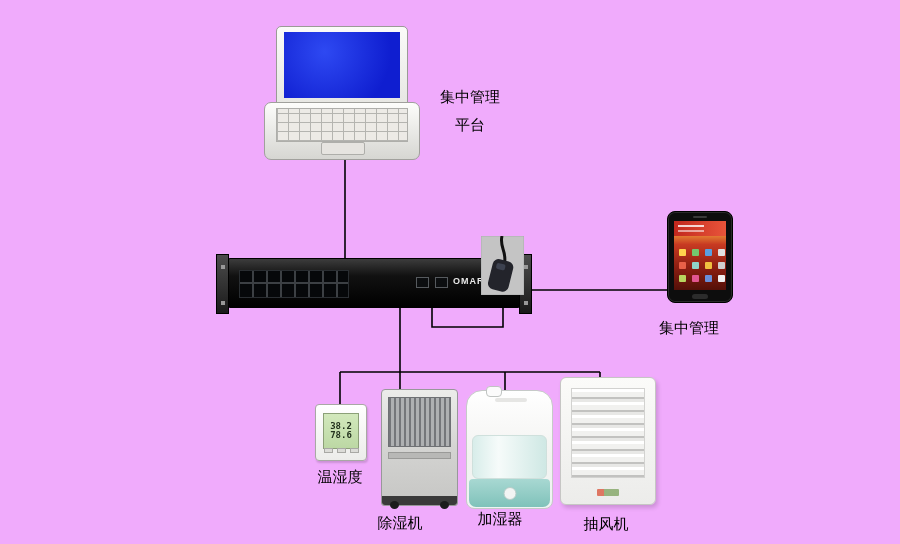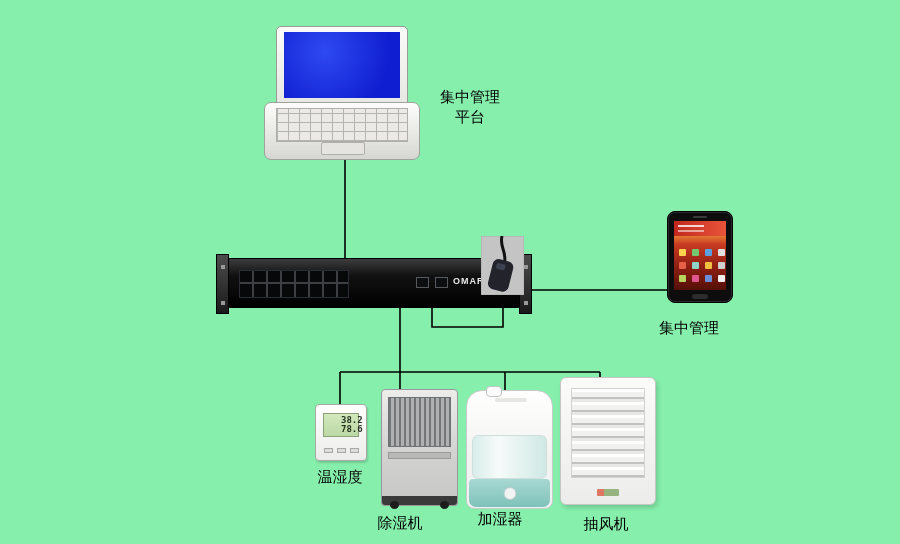--- a/index.html
+++ b/index.html
@@ -1,16 +1,16 @@
 <!DOCTYPE html>
 <html><head>
 <meta charset="utf-8">
 <style>
   html,body{margin:0;padding:0;background:#fff;}
-  .canvas{position:relative;width:900px;height:544px;background:#86efac;overflow:hidden;
+  .canvas{position:relative;width:900px;height:544px;background:#f0abfc;overflow:hidden;
           font-family:"Liberation Serif",serif;}
   .canvas *{box-sizing:border-box;}
   .wires{position:absolute;left:0;top:0;width:900px;height:544px;z-index:1;}
   .dev{position:absolute;z-index:2;}
   .label{position:absolute;z-index:3;font-size:15px;color:#000;text-align:center;line-height:1.35;}
 
   
   .laptop{left:264px;top:26px;width:156px;height:134px;}
   .lap-screen{position:absolute;left:12px;top:0;width:132px;height:78px;
     background:linear-gradient(#fbfbf9,#e7e7e3);border:1px solid #9a9a96;border-radius:5px 5px 2px 2px;}
@@ -67,23 +67,23 @@
   .phone-icons{position:absolute;left:5px;top:28px;width:7px;height:7px;background:#ffd34d;border-radius:1px;
     box-shadow:13px 0 0 #74c76e,26px 0 0 #5a9fe0,39px 0 0 #e0e0e0,
                0 13px 0 #e86048,13px 13px 0 #8fd3c8,26px 13px 0 #f0c040,39px 13px 0 #cfcfcf,
                0 26px 0 #b9d45e,13px 26px 0 #e25690,26px 26px 0 #6a8ed8,39px 26px 0 #efefef;}
   .phone-home{position:absolute;bottom:3px;left:50%;transform:translateX(-50%);width:16px;height:5px;
     border-radius:3px;background:#2c2c2c;}
 
   
   .sensor{left:315px;top:404px;width:52px;height:57px;background:linear-gradient(#fff,#ececea);
     border:1px solid #a8a8a4;border-radius:4px;box-shadow:1px 2px 2px rgba(0,0,0,.15);}
-  .sensor-lcd{position:absolute;left:7px;top:8px;right:7px;height:24px;
+  .sensor-lcd{position:absolute;left:7px;top:8px;right:7px;height:36px;
     background:linear-gradient(#d2e8bc,#bcd8a4);border:1px solid #8ca078;
-    display:flex;flex-direction:column;align-items:flex-start;justify-content:center;padding:0 17px;
+    display:flex;flex-direction:column;align-items:center;justify-content:center;padding:0 17px;
     font-family:"DejaVu Sans Mono",monospace;font-size:9px;font-weight:bold;line-height:1.05;color:#23321e;}
   .sensor-buttons{position:absolute;bottom:7px;left:8px;display:flex;gap:4px;}
   .sensor-buttons i{display:block;width:9px;height:5px;background:#dcdcd8;border:1px solid #a8a8a4;}
 
   
   .dehum{left:381px;top:389px;width:77px;height:117px;
     background:linear-gradient(180deg,#ececea,#d2d2d0 55%,#c6c6c4);
     border:1px solid #98989a;border-radius:4px 4px 3px 3px;}
   .dh-grille{position:absolute;left:6px;top:7px;right:6px;height:50px;
     background:repeating-linear-gradient(90deg,#74767a 0 2px,#aeb0b2 2px 5px);border:1px solid #6e7074;}
@@ -139,21 +139,21 @@
       <div class="lap-display"></div>
     </div>
     <div class="lap-base">
       <div class="lap-keys"></div>
       <div class="lap-trackpad"></div>
     </div>
   </div>
 
   <div class="label" style="left:430px;top:87px;width:80px;">
     <span style="display:block;">集中管理</span>
-    <span style="display:block;">平台</span>
+    <span style="display:block;margin-top:8px;">平台</span>
   </div>
 
 
   <div class="dev switch">
     <div class="ear left"></div>
     <div class="ear right"></div>
     <div class="ports"></div>
     <div class="uplinks">
         <i></i>
         <i></i>

